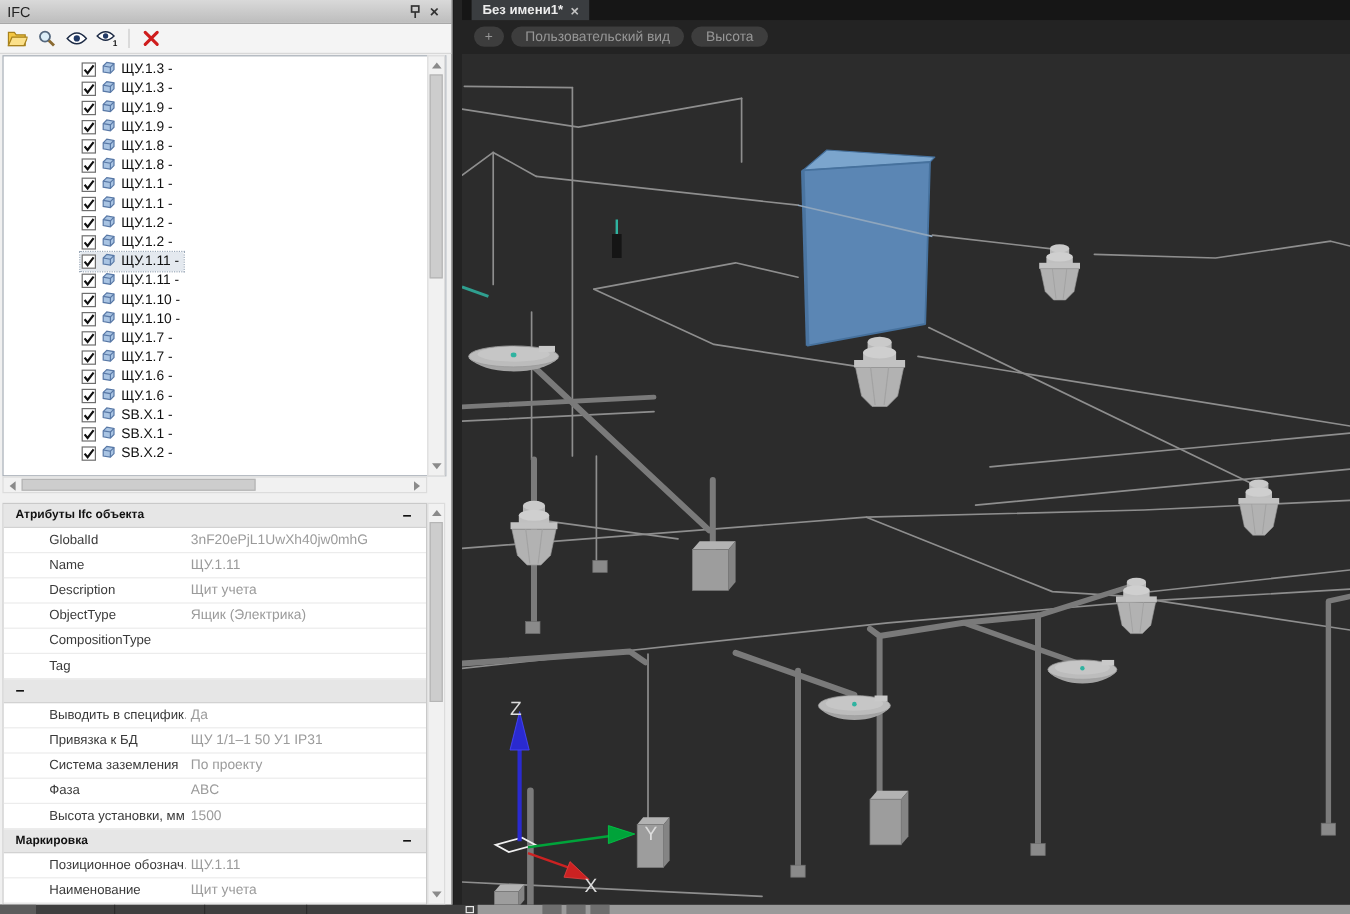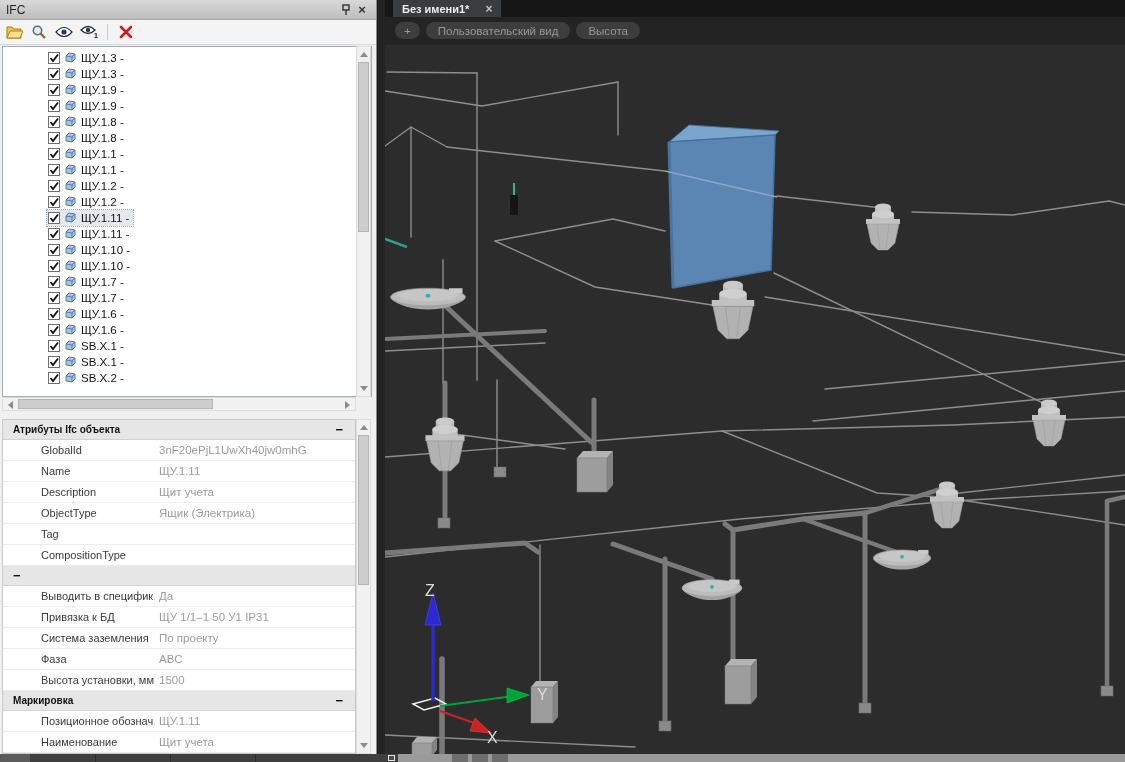--- a/index.html
+++ b/index.html
@@ -17,21 +17,21 @@
   .titlebar .tbtn { width:16px; height:16px; display:flex; align-items:center;
     justify-content:center; color:#333; font-size:13px; font-weight:bold; cursor:default; }
   .toolbar { position:absolute; left:0; top:20px; width:100%; height:25px;
     background:#f4f4f4; border-bottom:1px solid #d8d8d8; display:flex;
     align-items:center; padding:0 5px; gap:7px; }
   .toolbar .sep { width:1px; height:16px; background:#c9c9c9; margin:0 2px; }
   .tool-icon { width:18px; height:18px; display:flex; align-items:center; justify-content:center; }
 
   .tree { position:absolute; left:2px; top:46px; width:370px; height:351px;
     background:#fff; border:1px solid #a5acb5; overflow:hidden; padding-top:3px; }
-  .tree-row { height:16px; display:flex; align-items:center; padding-left:44px;
+  .tree-row { height:16px; display:flex; align-items:center; padding-left:64px;
     font-size:11.5px; color:#111; white-space:nowrap; }
   .tree-row .rowin { display:flex; align-items:center; gap:4px; padding:0 4px 0 1px; height:16px; }
   .tree-row.sel .rowin { background:#e4e9ef; outline:1px dotted #9aa8b8; }
   .cb { width:12px; height:12px; background:#fff; border:1px solid #6e6e6e;
     display:flex; align-items:center; justify-content:center; }
 
   
   .sb { position:absolute; background:#f1f1f1; border:1px solid #dcdcdc; }
   .sb-v { width:15px; }
   .sb-h { height:14px; }
@@ -51,21 +51,21 @@
   .prow .pvalue { flex:1; padding-left:4px; font-size:11.5px; color:#9b9b9b; white-space:nowrap; }
 
   
   .splitter { position:absolute; left:378px; top:0; width:7px; height:762px; background:#232323; }
 
   
   .right-panel { position:absolute; left:385px; top:0; width:740px; height:754px; background:#2c2c2c; }
   .tabbar { position:absolute; left:0; top:0; width:100%; height:17px; background:#161616;
     display:flex; align-items:flex-end; }
   .tab { margin-left:8px; height:17px; background:#3a3d40; color:#ededed;
-    font-size:11px; font-weight:bold; display:flex; align-items:center; gap:16px;
+    font-size:11px; font-weight:bold; display:flex; align-items:center; gap:6px;
     padding:0 9px; }
   .tab .close { color:#c2c2c2; font-weight:bold; font-size:12px; }
   .view-strip { position:absolute; left:0; top:17px; width:100%; height:28px; background:#232323; }
   .pills { position:absolute; left:10px; top:5px; display:flex; gap:6px; }
   .pill { height:17px; background:#3d3d3d; border-radius:9px; color:#979797;
     font-size:11.5px; display:flex; align-items:center; padding:0 12px; }
   .pill.plus { padding:0 9px; }
   .scene { position:absolute; left:0; top:45px; width:740px; height:709px; }
 
   
@@ -457,26 +457,26 @@
           <span class="plabel">Description</span>
           <span class="pvalue">Щит учета</span>
         </div>
         <div class="prow">
           <span class="spacer"></span>
           <span class="plabel">ObjectType</span>
           <span class="pvalue">Ящик (Электрика)</span>
         </div>
         <div class="prow">
           <span class="spacer"></span>
+          <span class="plabel">CompositionType</span>
+          <span class="pvalue"></span>
+        </div>
+        <div class="prow">
+          <span class="spacer"></span>
           <span class="plabel">Tag</span>
-          <span class="pvalue"></span>
-        </div>
-        <div class="prow">
-          <span class="spacer"></span>
-          <span class="plabel">CompositionType</span>
           <span class="pvalue"></span>
         </div>
         <div class="sec-h">
           <span class="minus">−</span>
         </div>
         <div class="prow">
           <span class="spacer"></span>
           <span class="plabel">Выводить в специфик…</span>
           <span class="pvalue">Да</span>
         </div>

